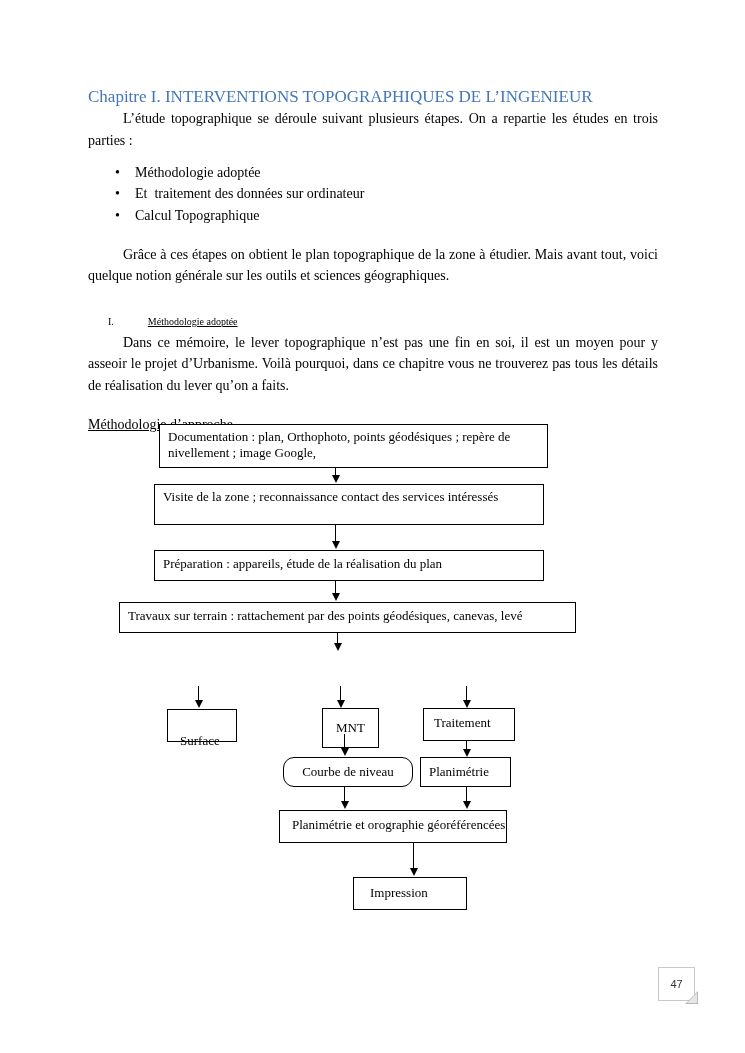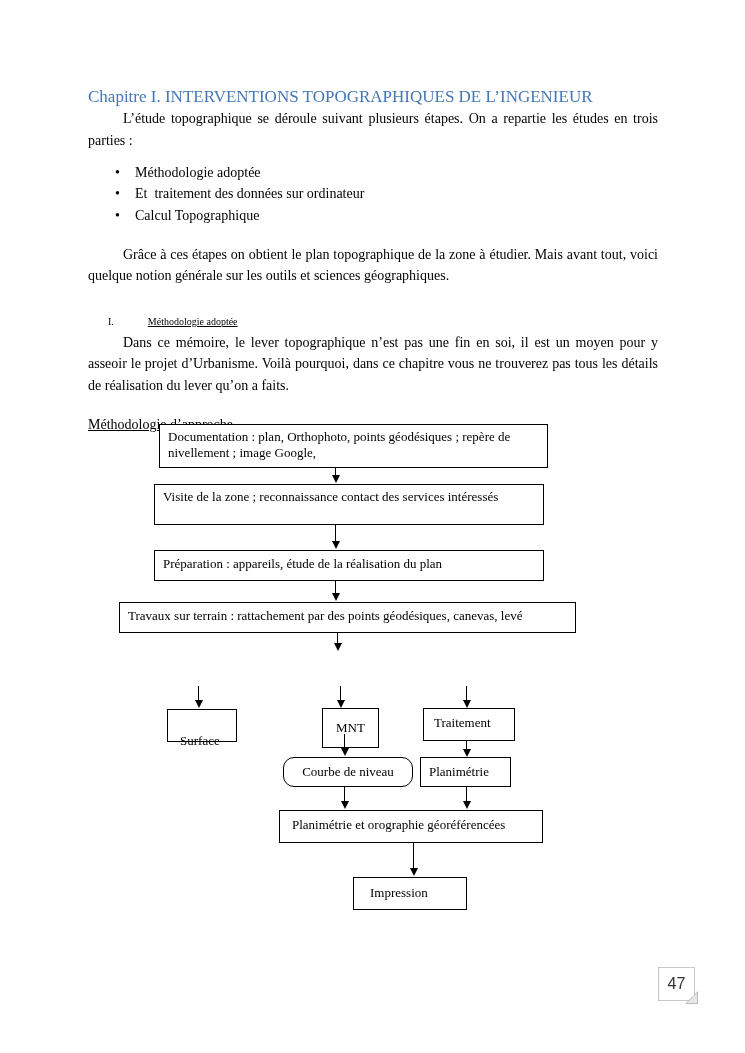--- a/index.html
+++ b/index.html
@@ -42,21 +42,21 @@
     content:"";position:absolute;left:-3.5px;bottom:-7px;
     width:0;height:0;
     border-left:4px solid transparent;border-right:4px solid transparent;
     border-top:8px solid #000;
   }
   
   .page-badge{
     position:absolute;left:658px;top:967px;width:37px;height:34px;
     border:1px solid #c8c8c8;background:#fff;box-sizing:border-box;
     font-family:"Liberation Sans","DejaVu Sans",sans-serif;
-    font-size:16px;color:#333;
+    font-size:11px;color:#333;
     display:flex;align-items:center;justify-content:center;
   }
   .page-badge .fold{
     position:absolute;right:-4px;bottom:-4px;width:0;height:0;
     border-bottom:13px solid #b9b9b9;border-left:13px solid transparent;
   }
   .page-badge .fold-inner{
     position:absolute;right:-3px;bottom:-3px;width:0;height:0;
     border-bottom:10px solid #e6e6e6;border-left:10px solid transparent;
   }
@@ -90,21 +90,21 @@
 
   <div class="node" style="left:159px;top:424px;width:389px;height:44px;padding:4px 8px 12px 8px;">Documentation : plan, Orthophoto, points géodésiques ; repère de nivellement ; image Google,</div>
   <div class="node" style="left:154px;top:484px;width:390px;height:41px;padding:4px 8px 0 8px;">Visite de la zone ; reconnaissance contact des services intéressés</div>
   <div class="node" style="left:154px;top:550px;width:390px;height:31px;padding:5px 8px 0 8px;">Préparation : appareils, étude de la réalisation du plan</div>
   <div class="node" style="left:119px;top:602px;width:457px;height:31px;padding:5px 8px 2px 8px;">Travaux sur terrain : rattachement par des points géodésiques, canevas, levé</div>
   <div class="node" style="left:167px;top:709px;width:70px;height:33px;padding:23px 0 0 12px;">Surface</div>
   <div class="node center" style="left:322px;top:708px;width:57px;height:40px;">MNT</div>
   <div class="node" style="left:423px;top:708px;width:92px;height:33px;padding:6px 0 0 10px;">Traitement</div>
   <div class="node center" style="left:283px;top:757px;width:130px;height:30px;border-radius:11px;">Courbe de niveau</div>
   <div class="node" style="left:420px;top:757px;width:91px;height:30px;padding:6px 0 0 8px;">Planimétrie</div>
-  <div class="node" style="left:279px;top:810px;width:264px;height:33px;padding:6px 0 0 12px;">Planimétrie et orographie géoréférencées</div>
+  <div class="node" style="left:279px;top:810px;width:228px;height:33px;padding:6px 0 0 12px;">Planimétrie et orographie géoréférencées</div>
   <div class="node" style="left:353px;top:877px;width:114px;height:33px;padding:7px 0 0 16px;">Impression</div>
 
   <div class="arrow" style="left:335px;top:468px;height:8px;"></div>
   <div class="arrow" style="left:335px;top:525px;height:17px;"></div>
   <div class="arrow" style="left:335px;top:581px;height:13px;"></div>
   <div class="arrow" style="left:337px;top:633px;height:11px;"></div>
   <div class="arrow" style="left:198px;top:686px;height:15px;"></div>
   <div class="arrow" style="left:340px;top:686px;height:15px;"></div>
   <div class="arrow" style="left:466px;top:686px;height:15px;"></div>
   <div class="arrow" style="left:344px;top:734px;height:15px;"></div>

